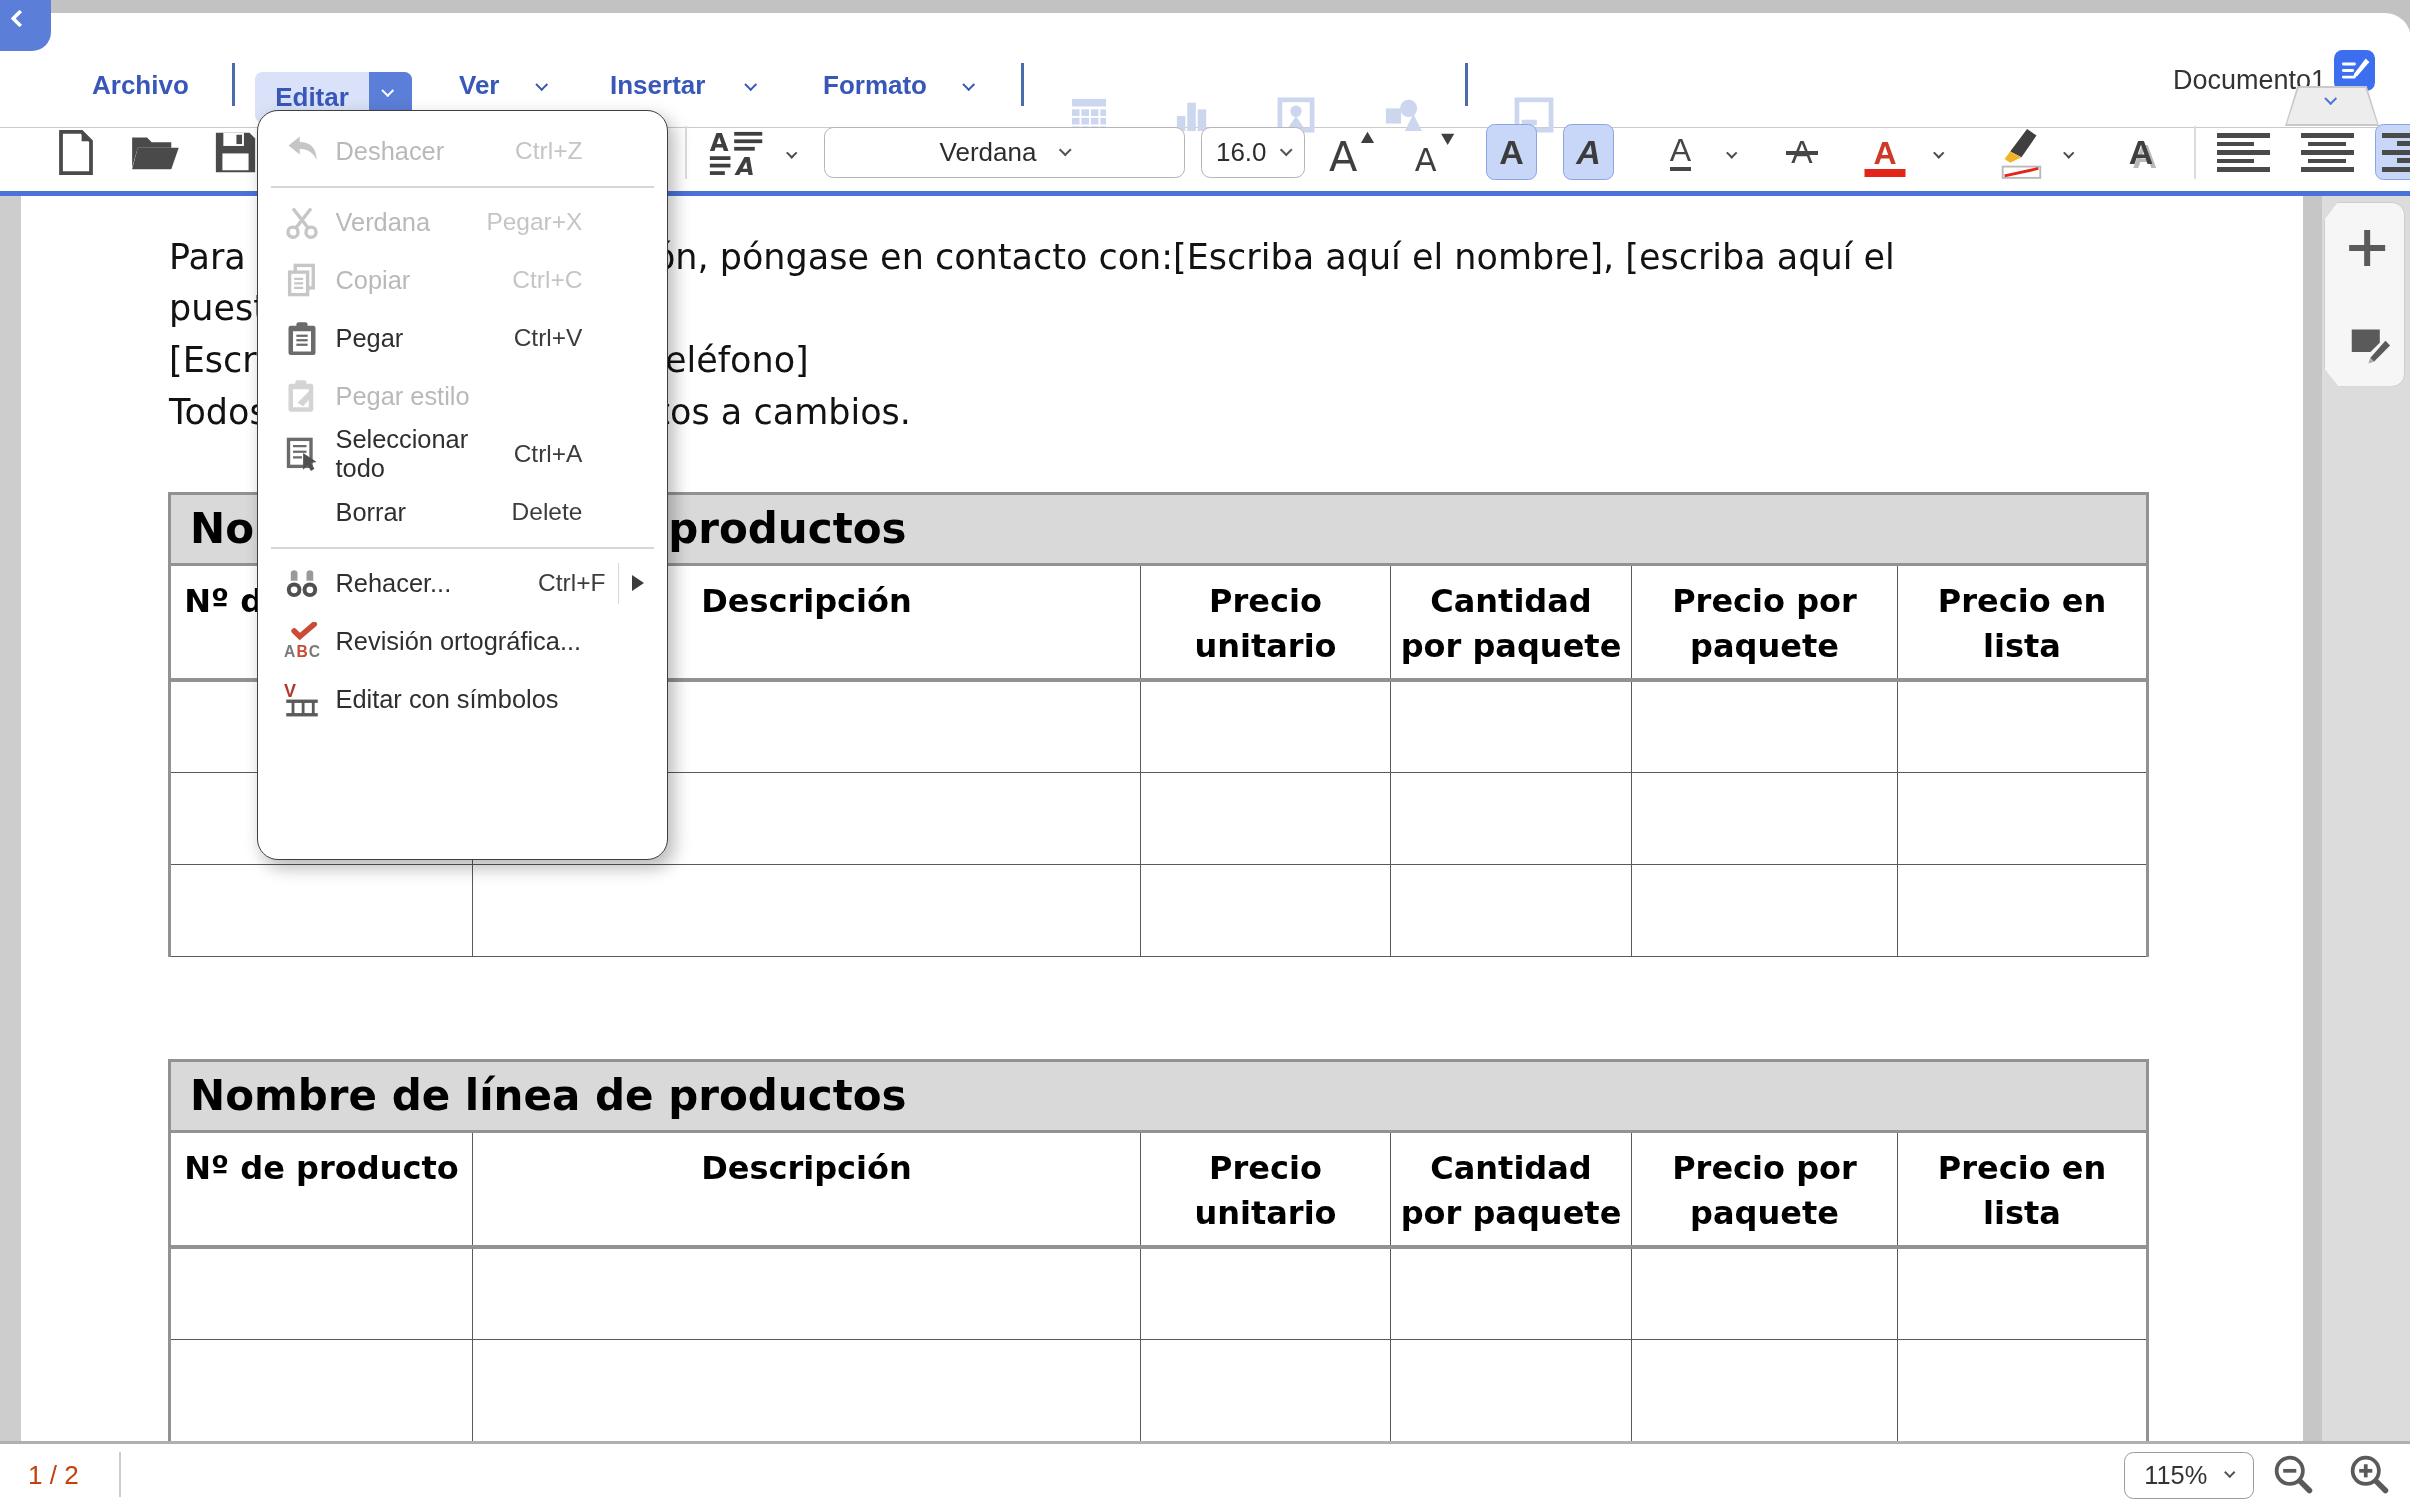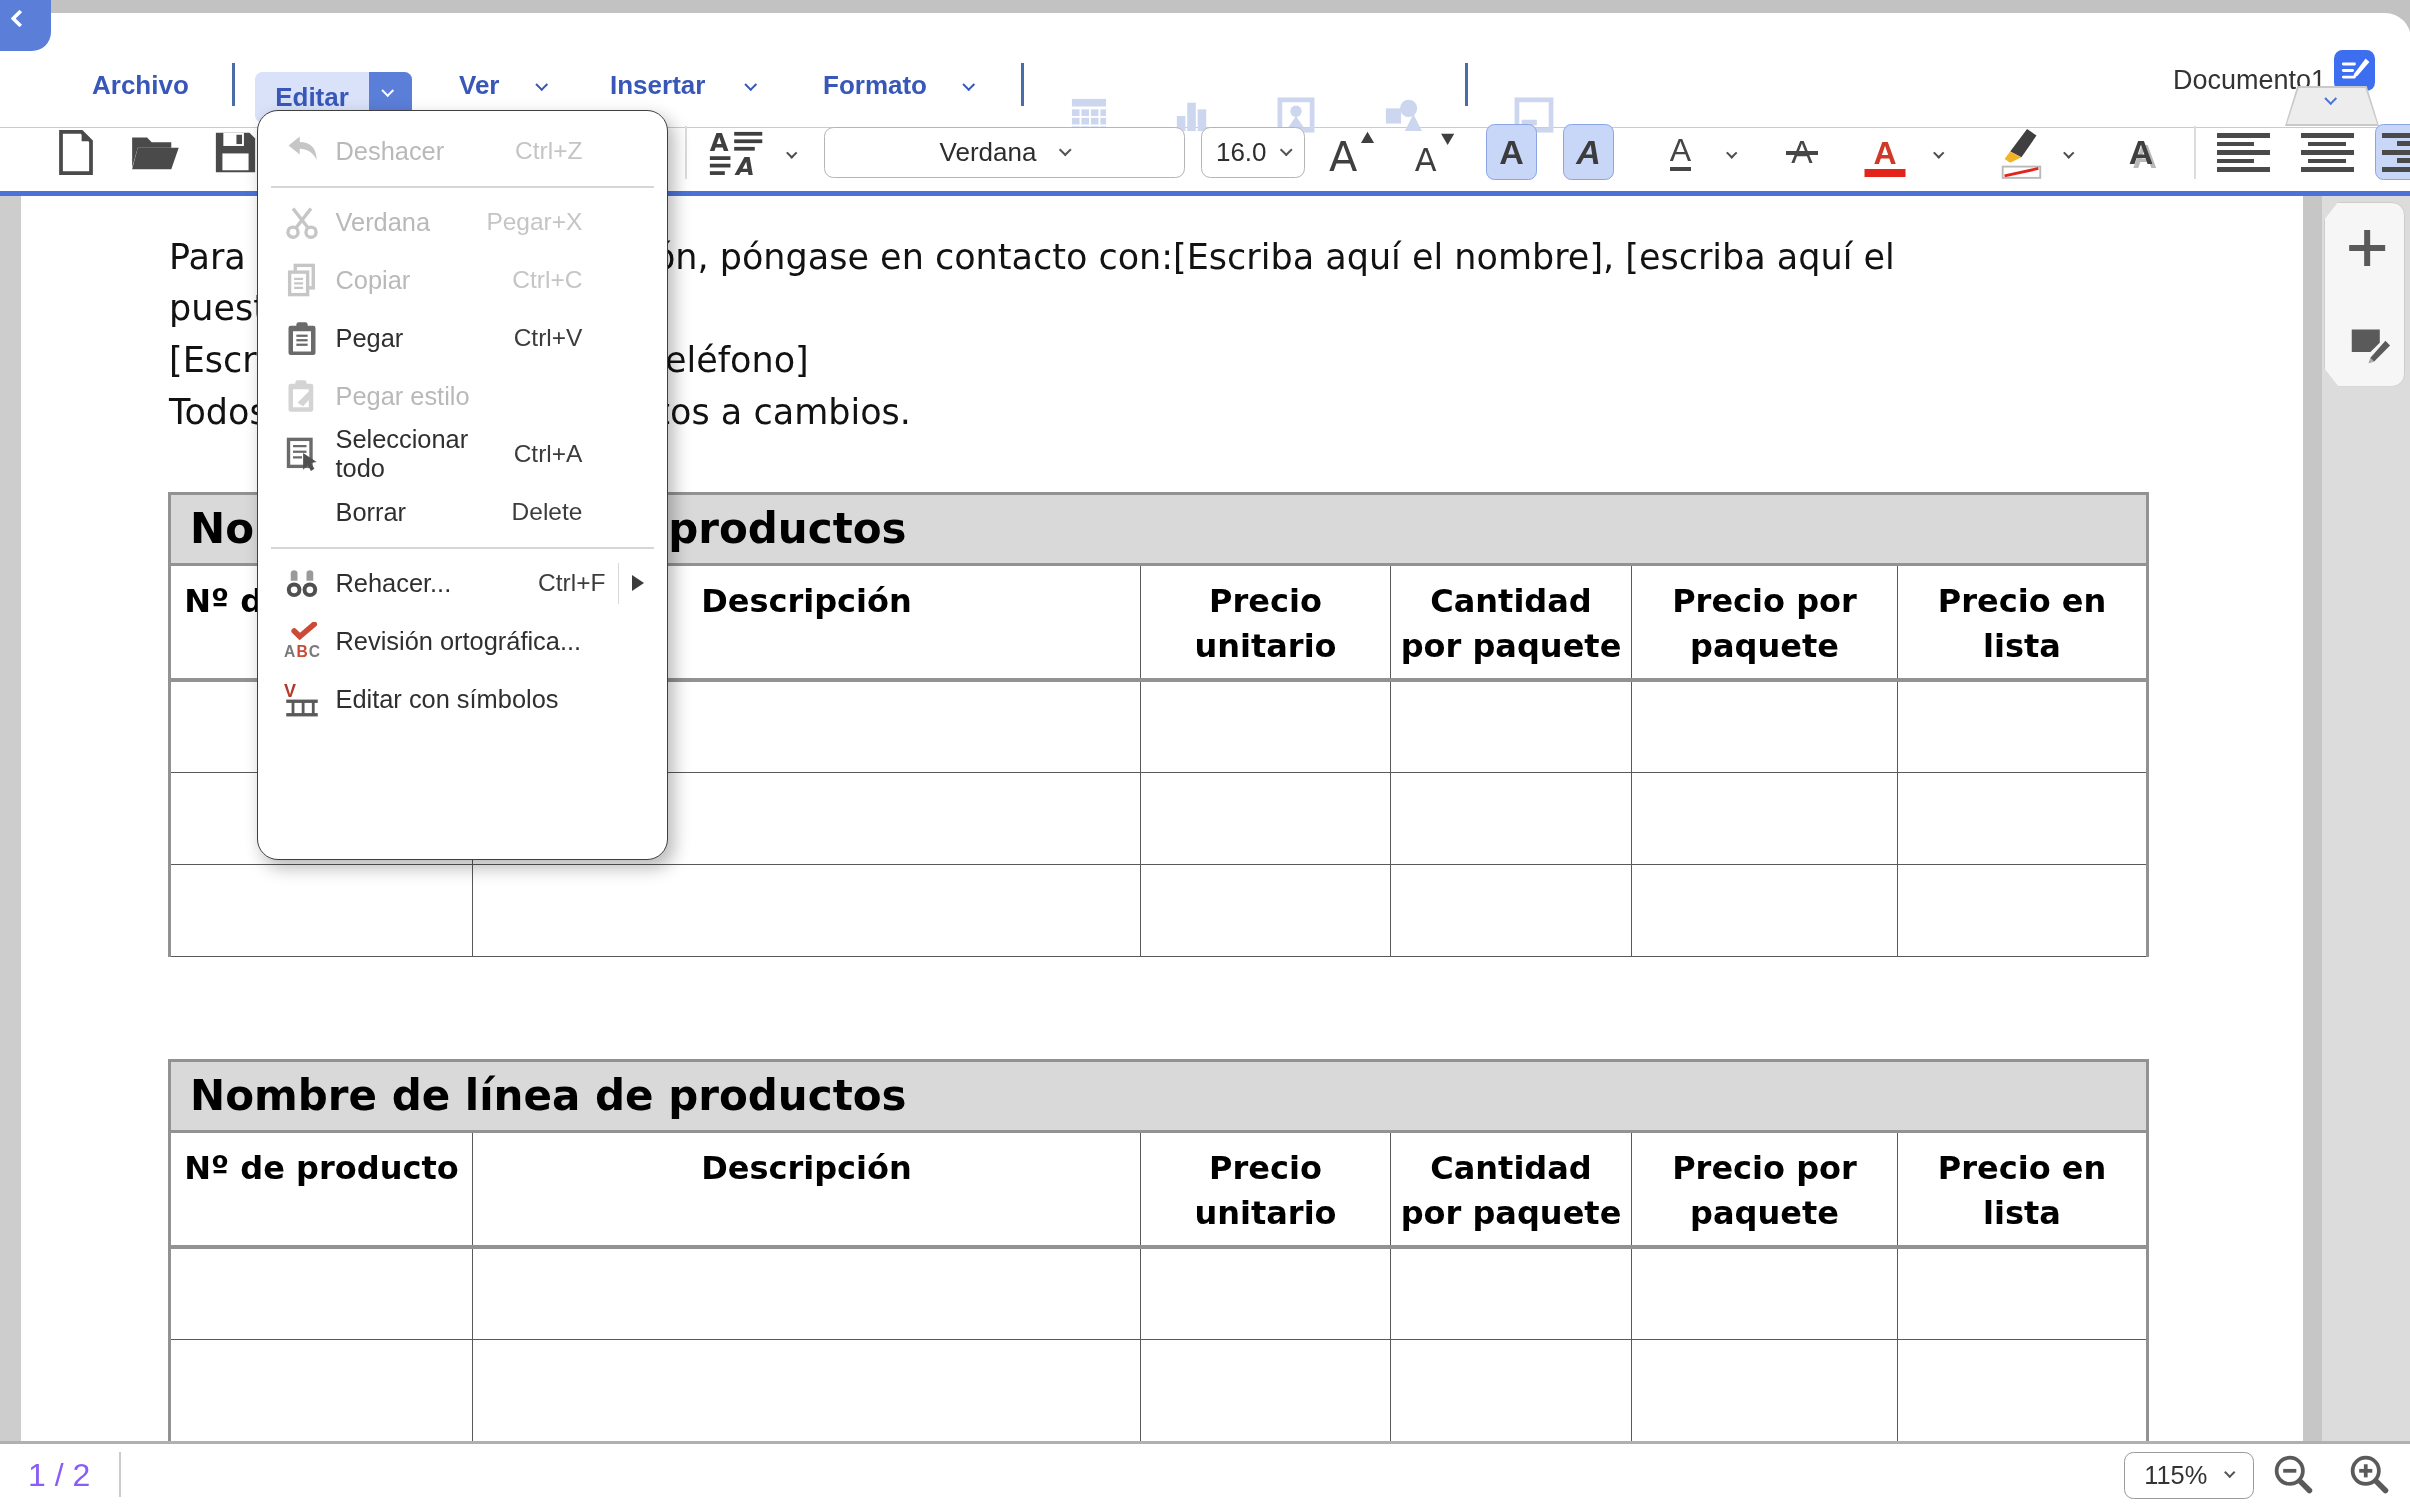--- a/index.html
+++ b/index.html
@@ -68,21 +68,21 @@
   .dtable td, .dtable th { border:1.9px solid #595959; vertical-align:top; }
   .dtable .titlebar td { background:#d9d9d9; border:3.8px solid #929292; font-weight:bold; font-size:42px; padding:9.4px 0 9.4px 19px; text-align:left; vertical-align:middle; }
   .dtable th { font-size:32px; font-weight:bold; text-align:center; padding:13px 9.4px 9.4px; line-height:45px; border-bottom:4.7px solid #929292; }
   .dtable td.empty { height:92px; }
   .dtable tr:first-child td { border-top:3.8px solid #929292; }
   .dtable td:first-child, .dtable th:first-child { border-left:3.8px solid #929292; }
   .dtable td:last-child, .dtable th:last-child { border-right:3.8px solid #929292; }
 
   
   .statusbar { position:absolute; left:0; top:1441px; width:2411px; height:66px; background:#fff; border-top:3.8px solid #b0b0b0; }
-  .page-ind { position:absolute; left:28px; top:31px; transform:translateY(-50%); font-size:32px; color:#8b5cf6; }
+  .page-ind { position:absolute; left:28px; top:31px; transform:translateY(-50%); font-size:26px; color:#c2410c; }
   .ssep { position:absolute; left:119px; top:7.5px; width:1.9px; height:45px; background:#cccccc; }
   .zoom-combo { position:absolute; left:2124px; top:7.5px; width:130px; height:47px; border:1.9px solid #9a9a9a; border-radius:9.4px; background:#fff; display:flex; align-items:center; justify-content:center; gap:19px; font-size:25.4px; color:#333; }
   .zoom-combo .chev { color:#555; width:7.5px; height:7.5px; }
   .zbtn { position:absolute; top:9.4px; width:45px; height:45px; }
 
   
   .dropdown { position:absolute; left:257px; top:110px; width:411px; height:750px; background:#ffffff; border:1.9px solid #3f3f3f; border-radius:21px; box-shadow:5.6px 7.5px 17px rgba(0,0,0,0.28); z-index:50; padding:11.3px 0; }
   .mi { position:relative; height:58px; display:flex; align-items:center; padding:0 22.6px 0 24.5px; }
   .mi .ic { width:38px; height:38px; margin-right:15px; flex:0 0 38px; display:flex; align-items:center; justify-content:center; }
   .mi .lbl { font-size:25.4px; color:#2f2f2f; flex:1 1 auto; }

